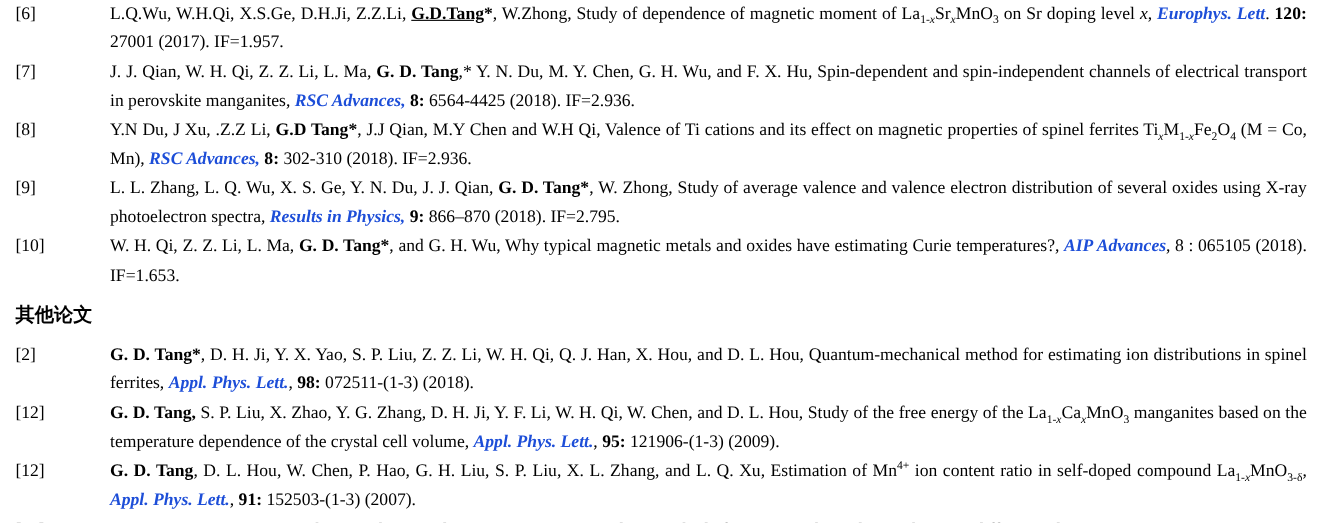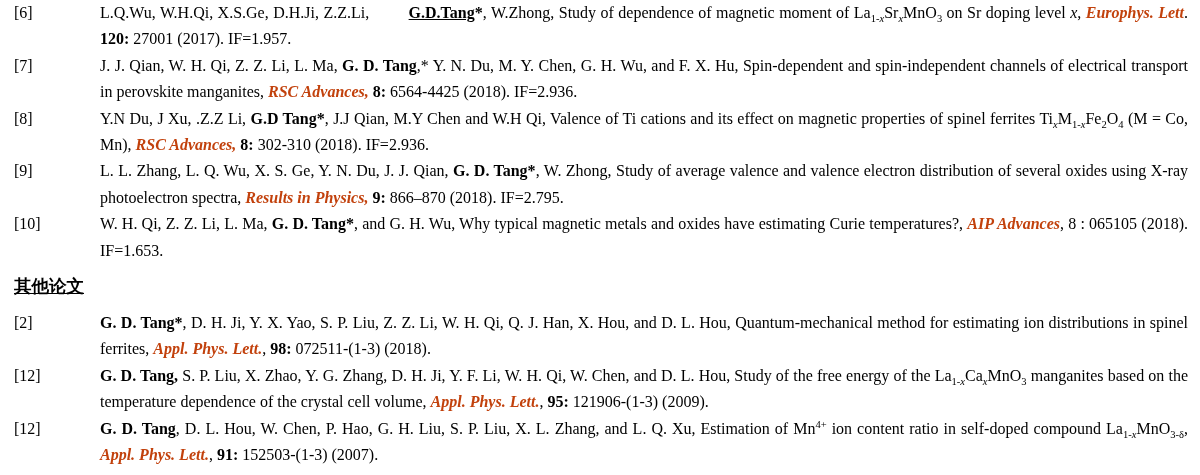--- a/index.html
+++ b/index.html
@@ -27,30 +27,29 @@
   }
   .ref-text {
     flex: 1 1 auto;
     margin: 0;
     font-size: 16px;
     line-height: 26.4px;
     text-align: justify;
   }
   .ref-text sub, .ref-text sup { font-size: 0.66em; line-height: 0; }
   .sg-b { font-weight: bold; }
-  .sg-u { text-decoration: underline; margin-left: 35px; }
+  .sg-u { text-decoration: underline; }
   .sg-i { font-style: italic; }
-  .sg-j { font-weight: bold; font-style: italic; color: #c2410c; }
+  .sg-j { font-weight: bold; font-style: italic; color: #1d4ed8; }
   .section-heading {
     font-size: 17.5px;
     font-weight: bold;
     line-height: 27px;
     margin: 9px 0 10px 0;
     color: #000000;
-    text-decoration: underline;
   }
 </style>
 </head>
 <body>
 
 <div class="page">
   <div>
       <div class="ref-row">
         <div class="ref-num">[6]</div>
         <p class="ref-text"><span>L.Q.Wu, W.H.Qi, X.S.Ge, D.H.Ji, Z.Z.Li, </span><span class="sg-b sg-u">G.D.Tang</span><span class="sg-b">*</span><span>, W.Zhong, Study of dependence of magnetic moment of La</span><sub>1-</sub><sub class="sg-i">x</sub><span>Sr</span><sub class="sg-i">x</sub><span>MnO</span><sub>3</sub><span> on Sr doping level </span><span class="sg-i">x</span><span>, </span><span class="sg-j">Europhys. Lett</span><span>. </span><span class="sg-b">120:</span><span> 27001 (2017). IF=1.957.</span></p>

